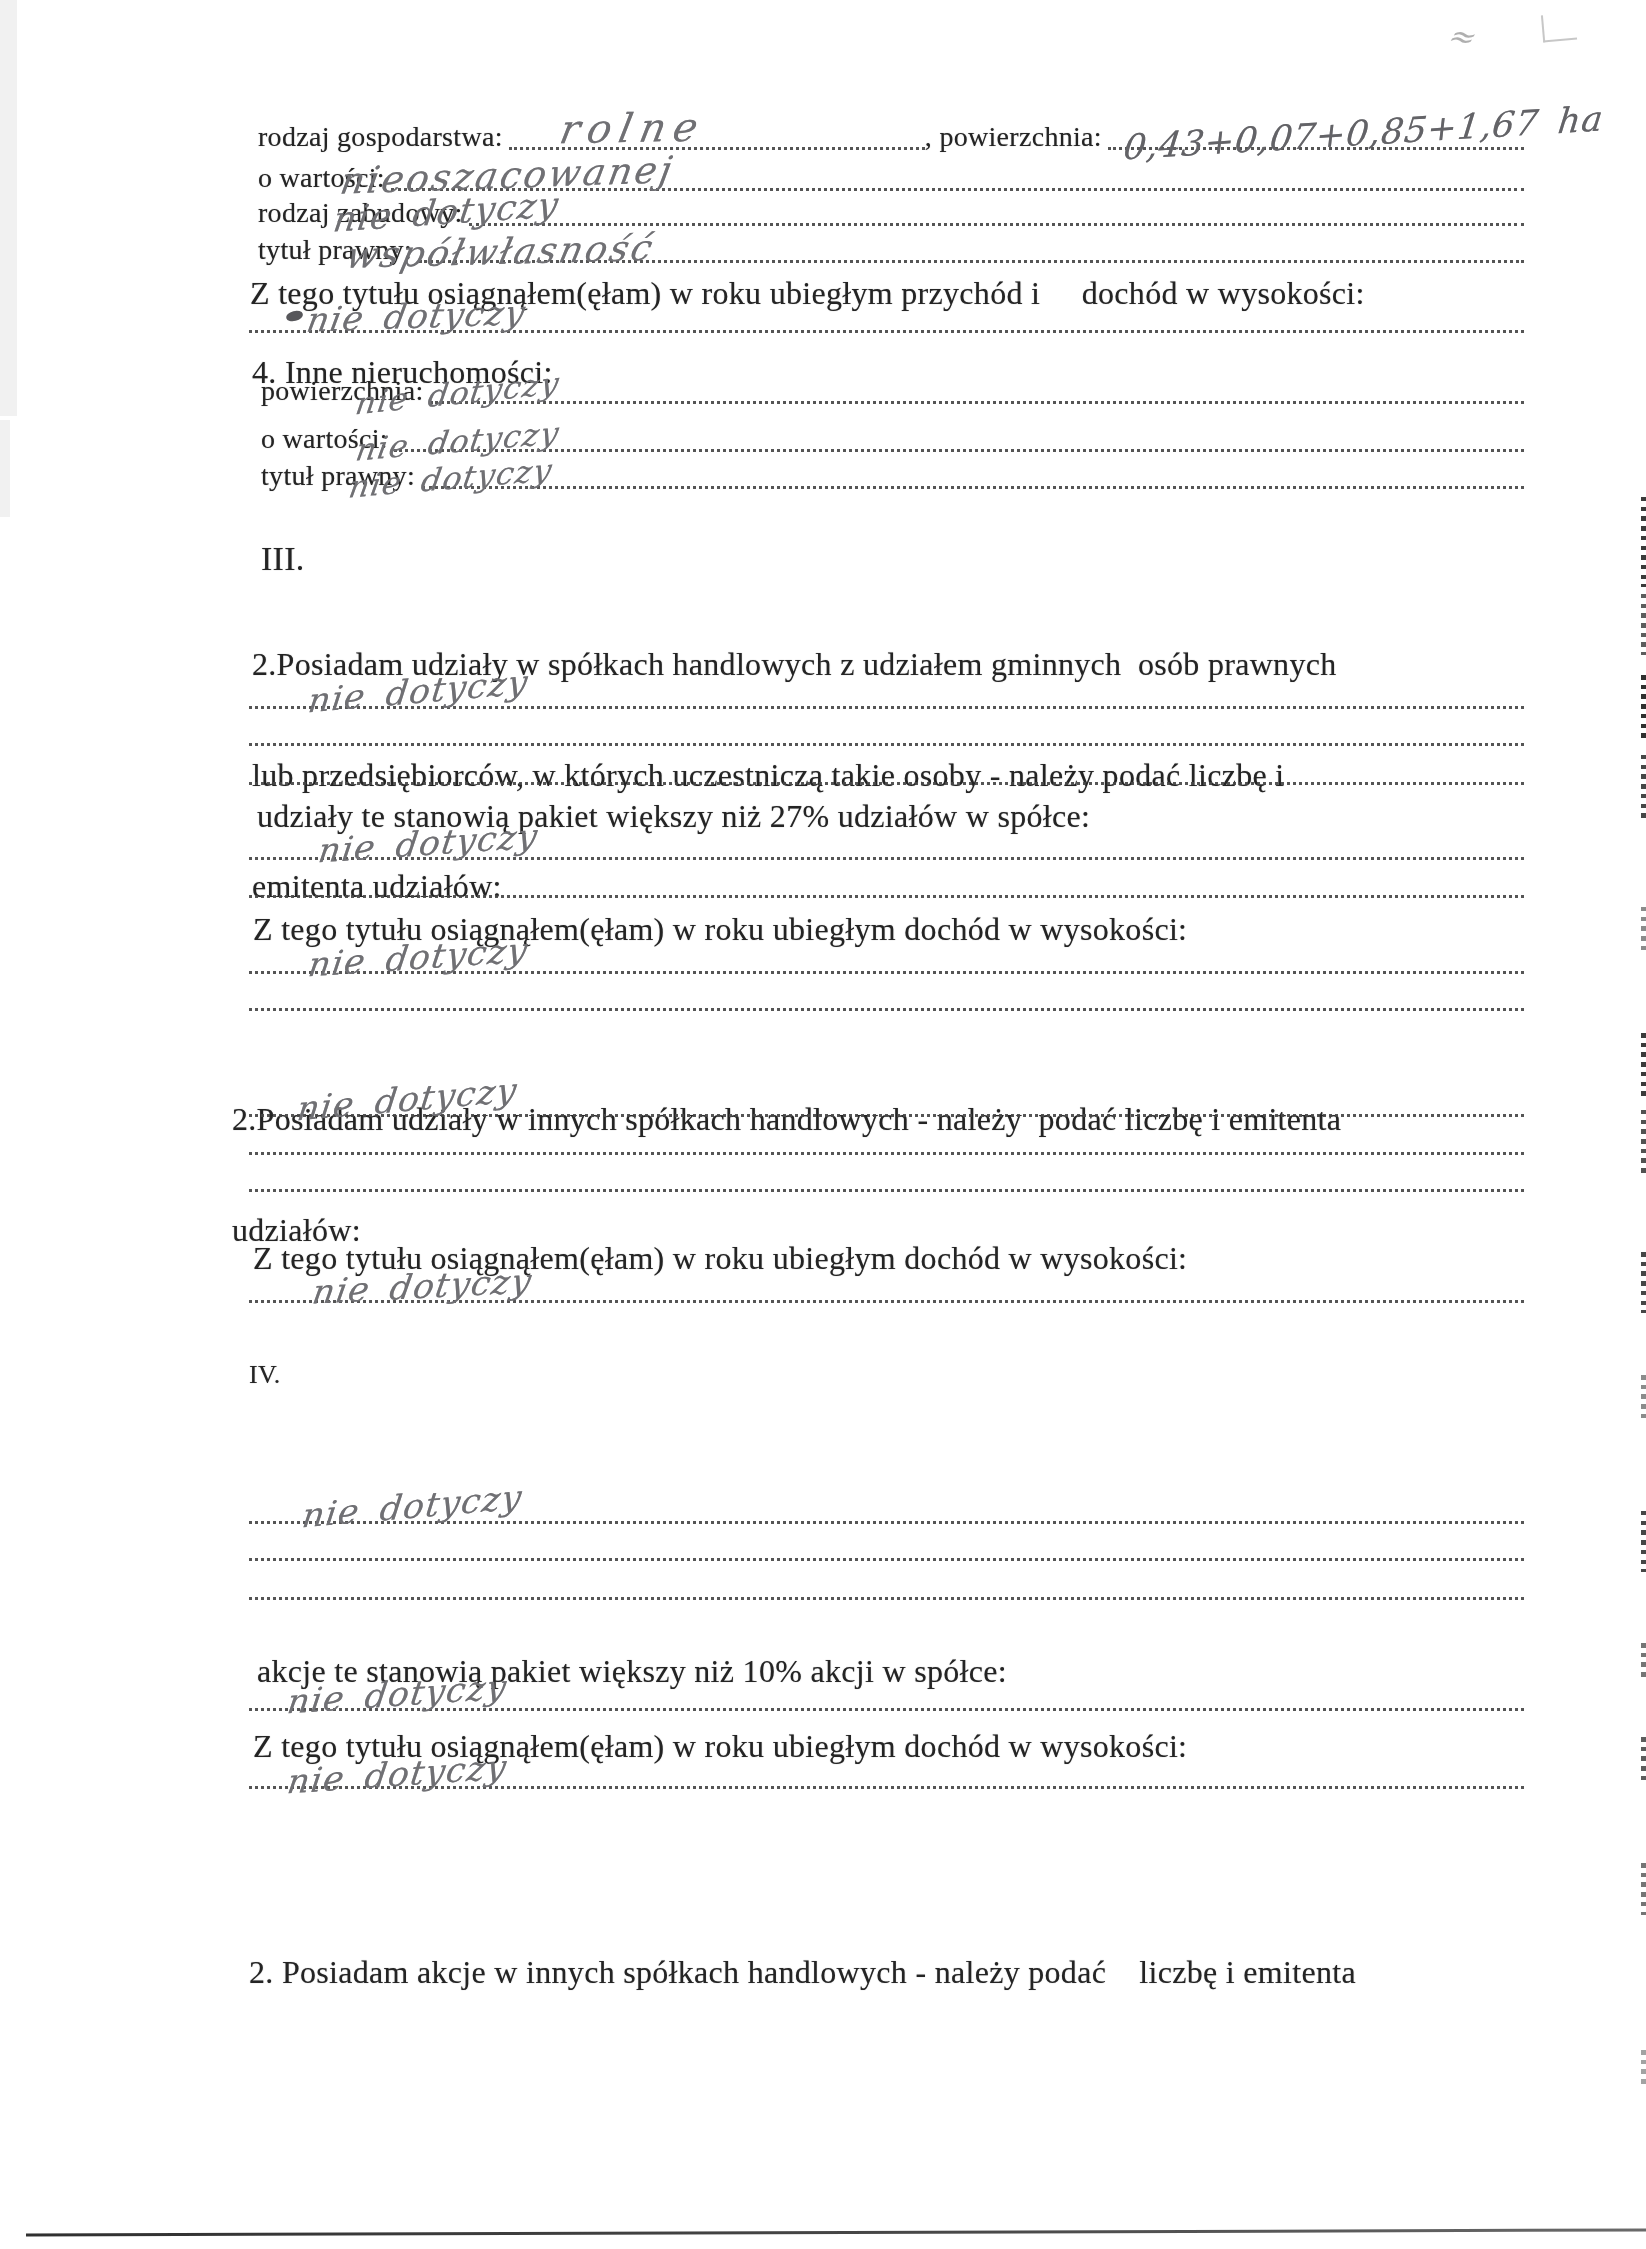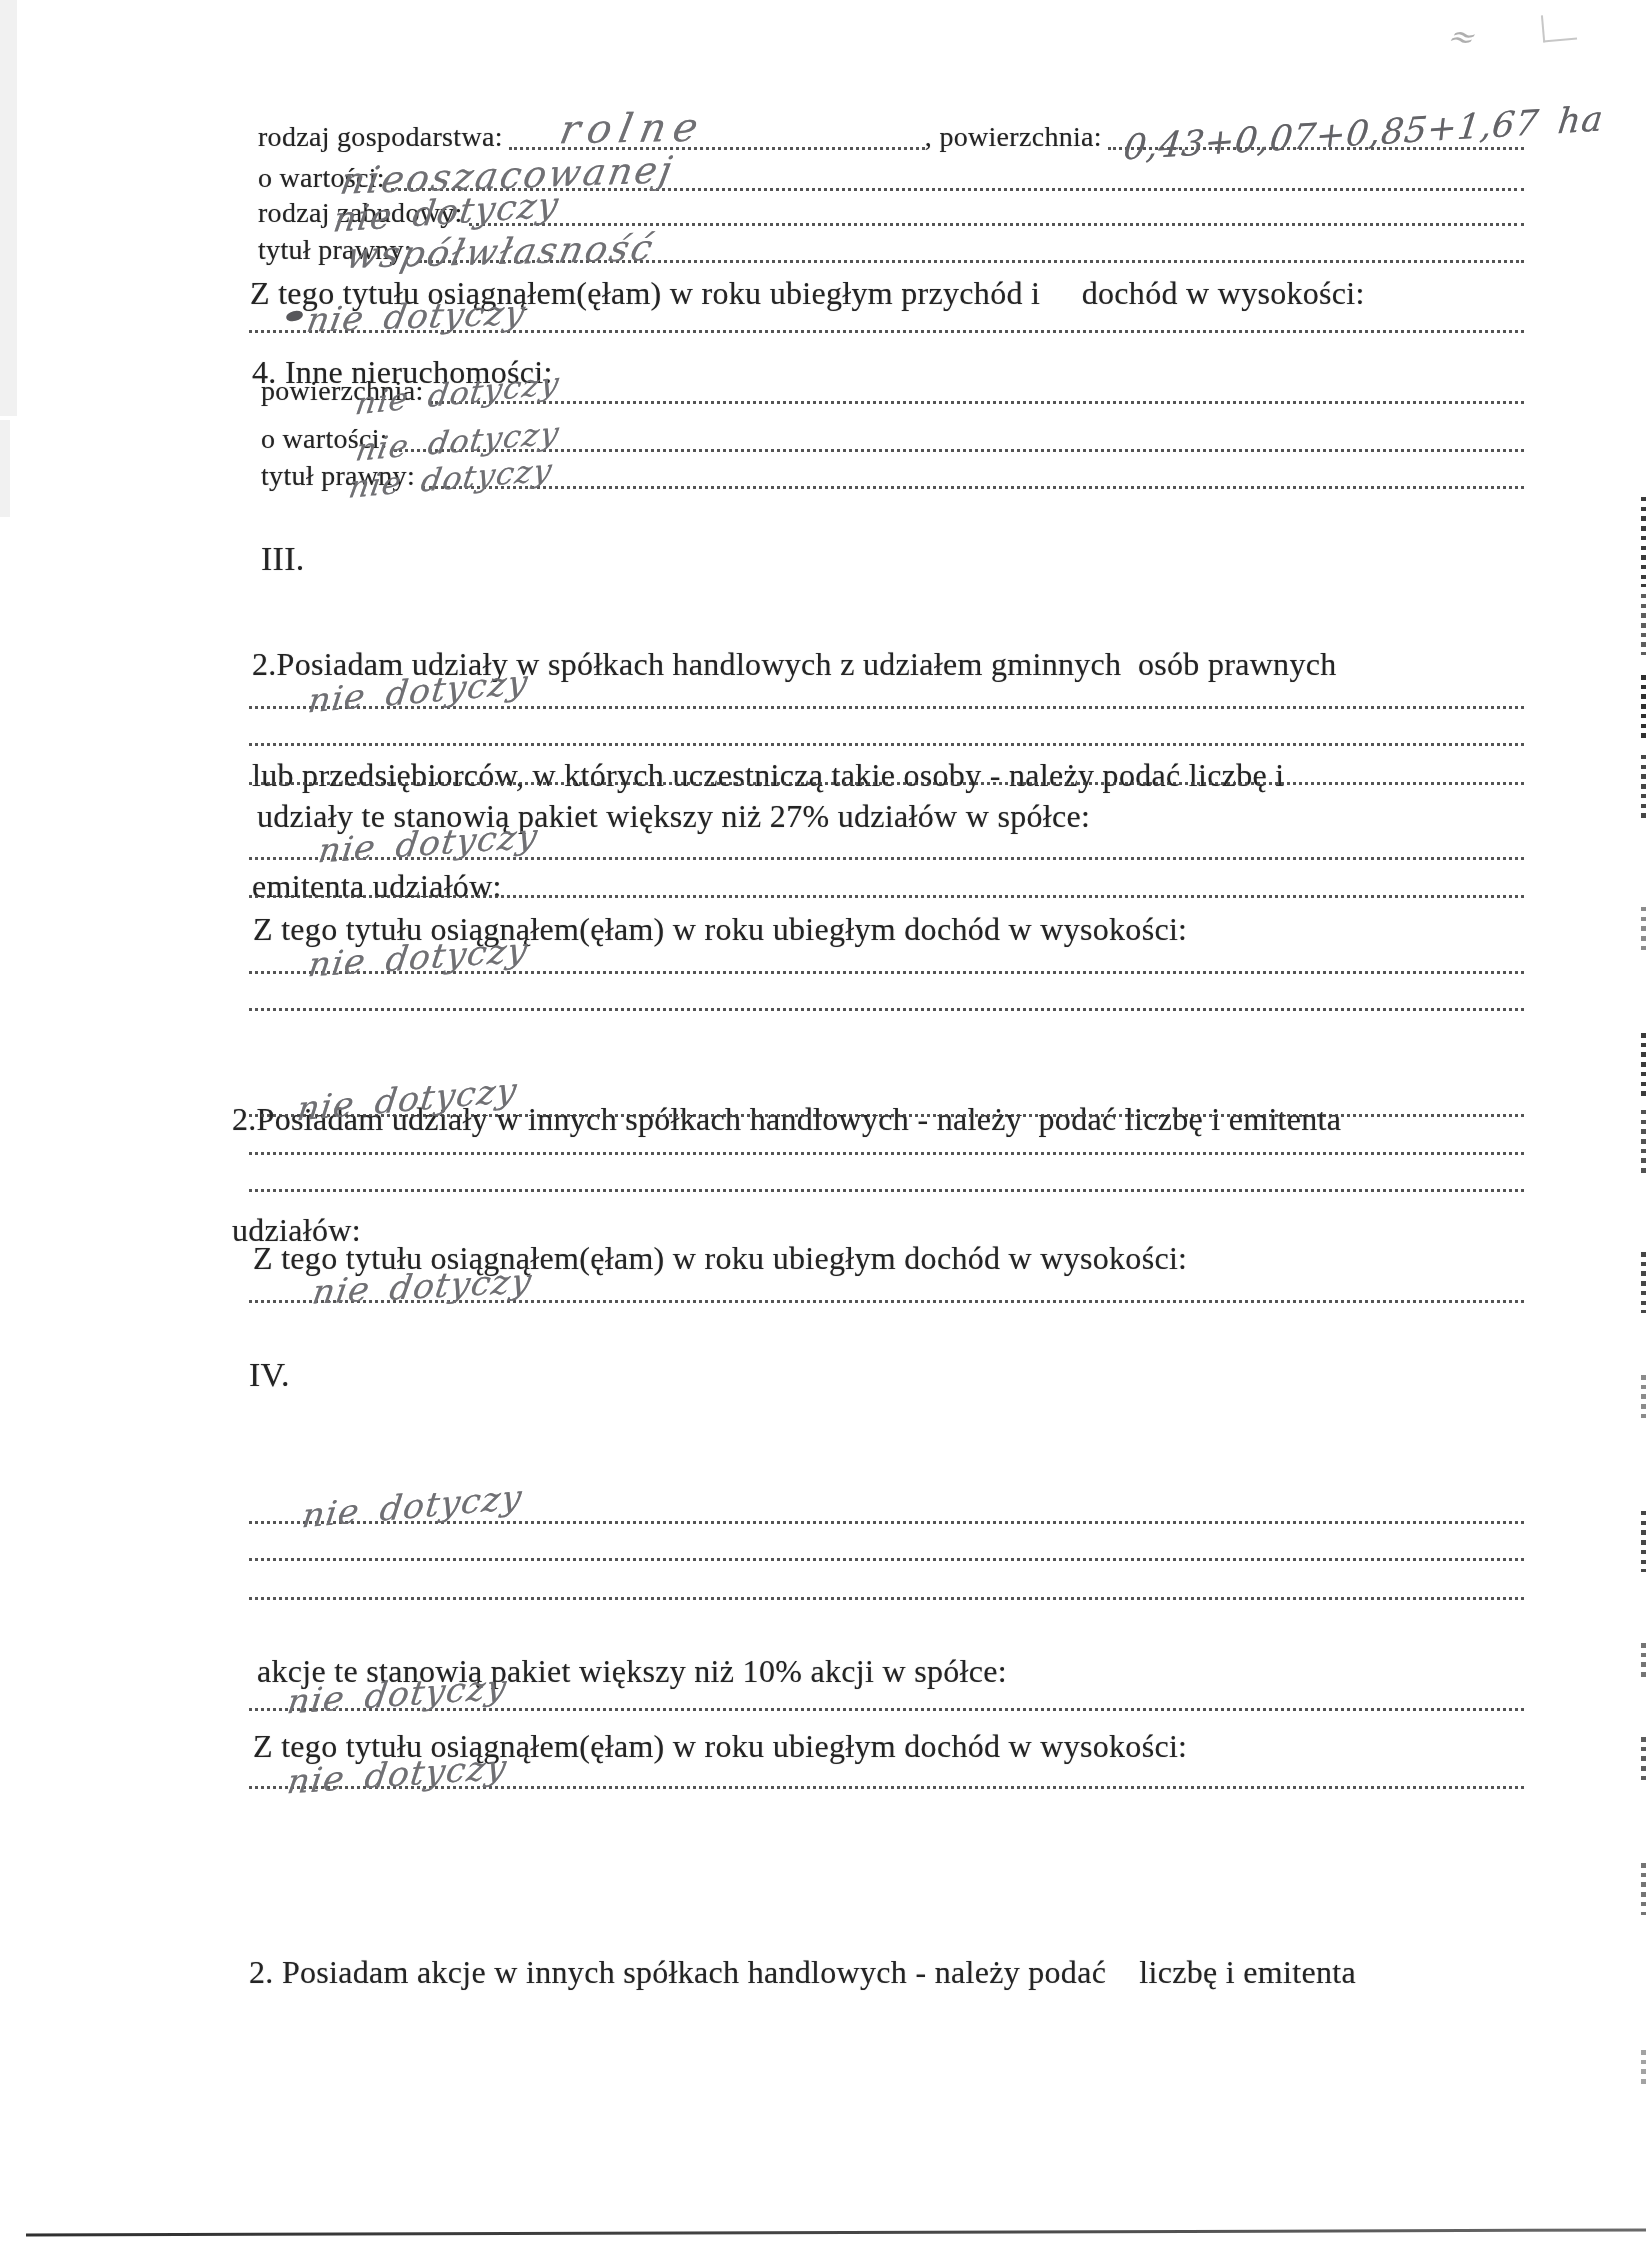--- a/index.html
+++ b/index.html
@@ -168,21 +168,21 @@
   <div class="row" style="top:1158px;left:249px;">
     <span class="dots" style="margin-left:0;"></span>
   </div>
 
   <div class="para" style="top:1240px;left:253px;">Z tego tytułu osiągnąłem(ęłam) w roku ubiegłym dochód w wysokości:</div>
   <div class="row" style="top:1269px;left:249px;">
     <span class="dots" style="margin-left:0;"></span>
     <span class="hw" style="left:65px;bottom:2.6px;font-size:34px;transform:skewX(-12deg) rotate(-3deg);">nie dotyczy</span>
   </div>
 
-  <div class="para" style="top:1356px;left:249px;font-size:34px;">IV.</div>
+  <div class="para" style="top:1356px;left:249px;font-size:26px;">IV.</div>
 
 
   <div class="row" style="top:1490px;left:249px;">
     <span class="dots" style="margin-left:0;"></span>
     <span class="hw" style="left:55px;bottom:3.9px;font-size:34px;transform:skewX(-12deg) rotate(-5deg);">nie dotyczy</span>
   </div>
   <div class="row" style="top:1527px;left:249px;">
     <span class="dots" style="margin-left:0;"></span>
   </div>
   <div class="row" style="top:1566px;left:249px;">

